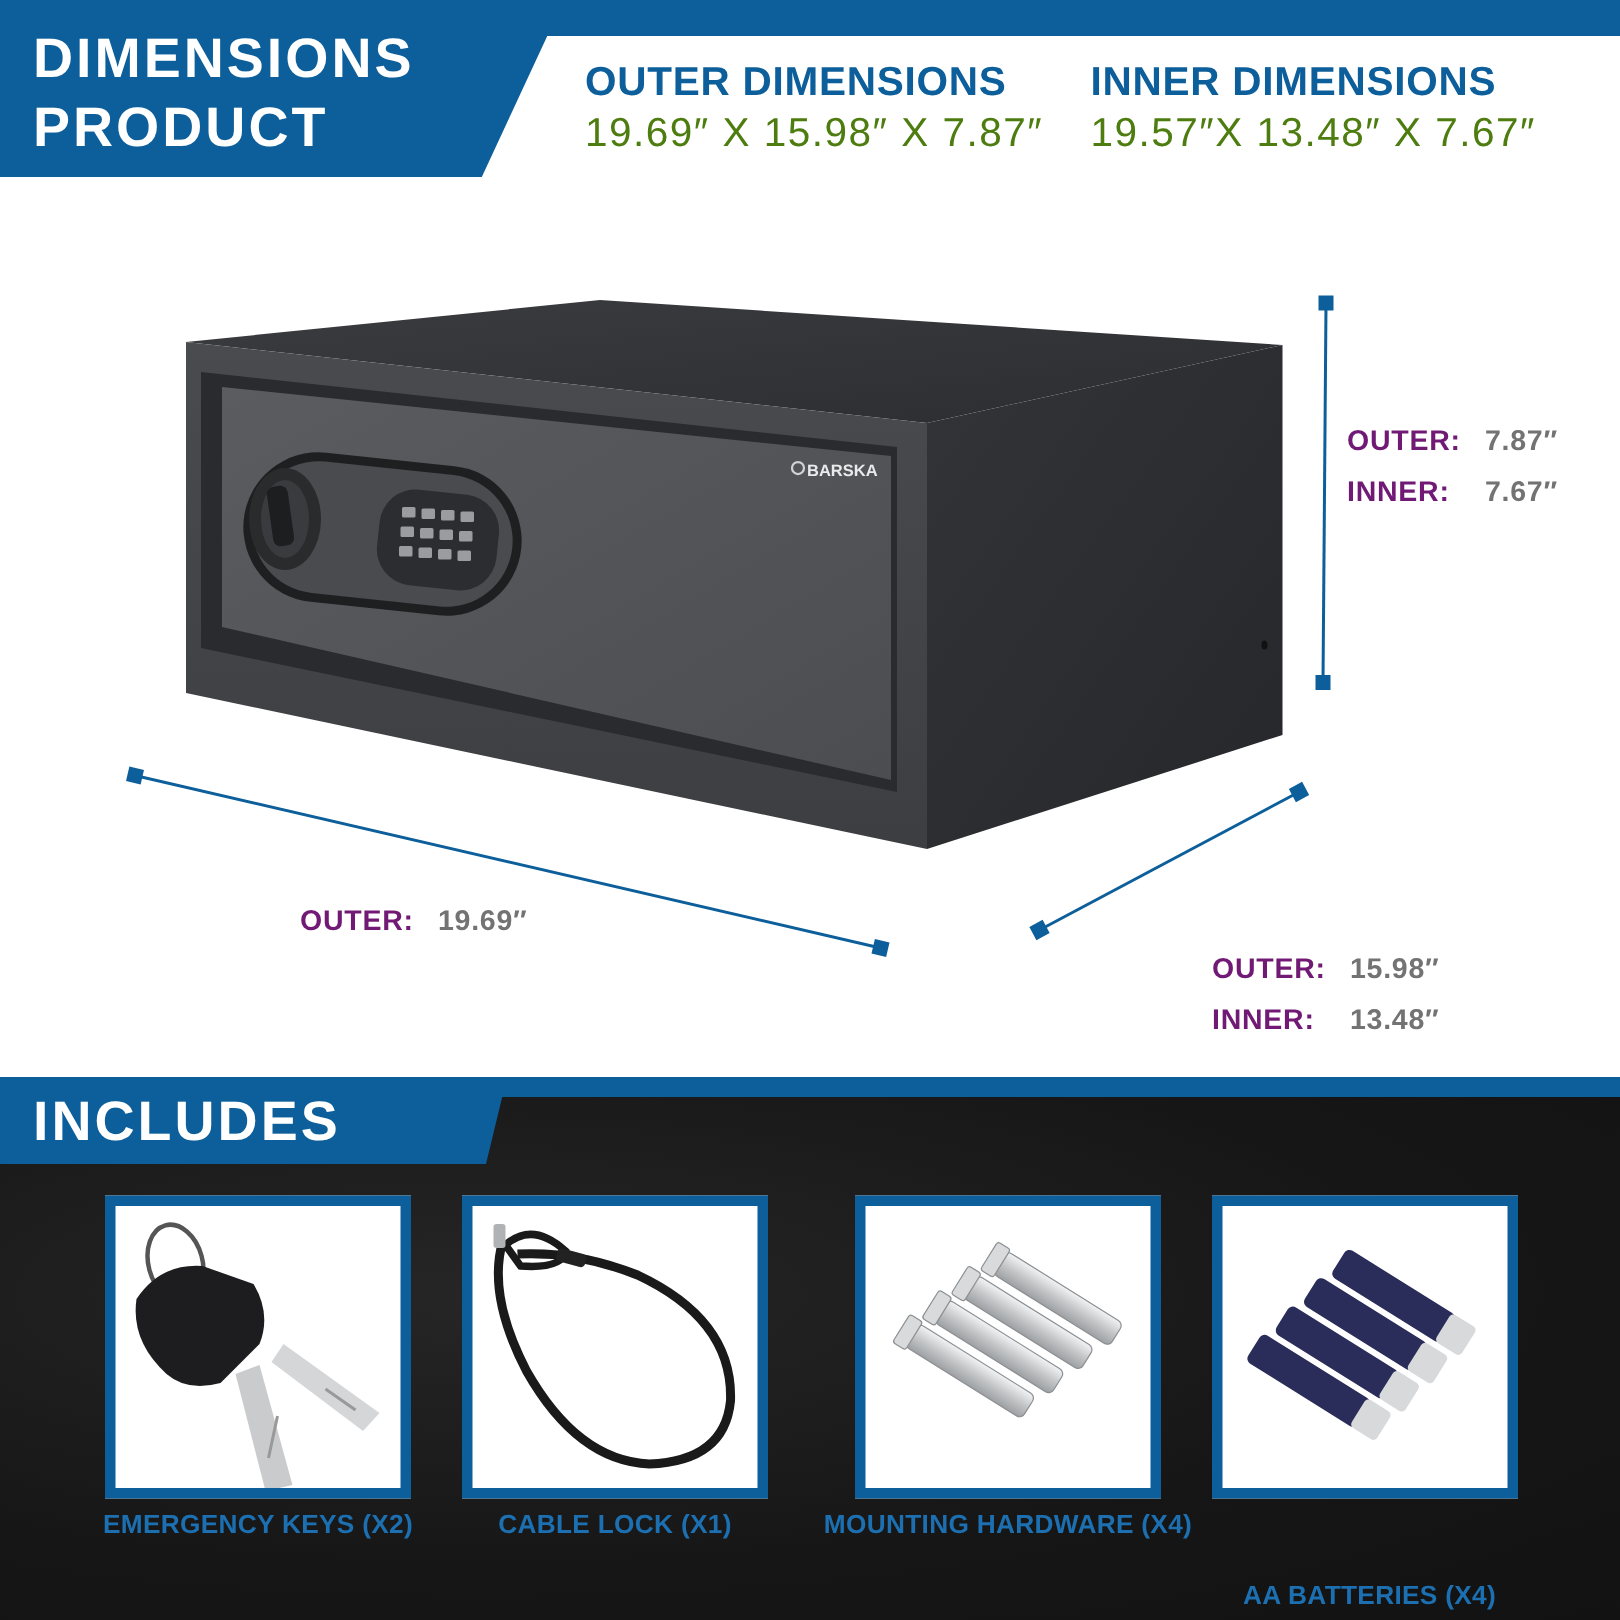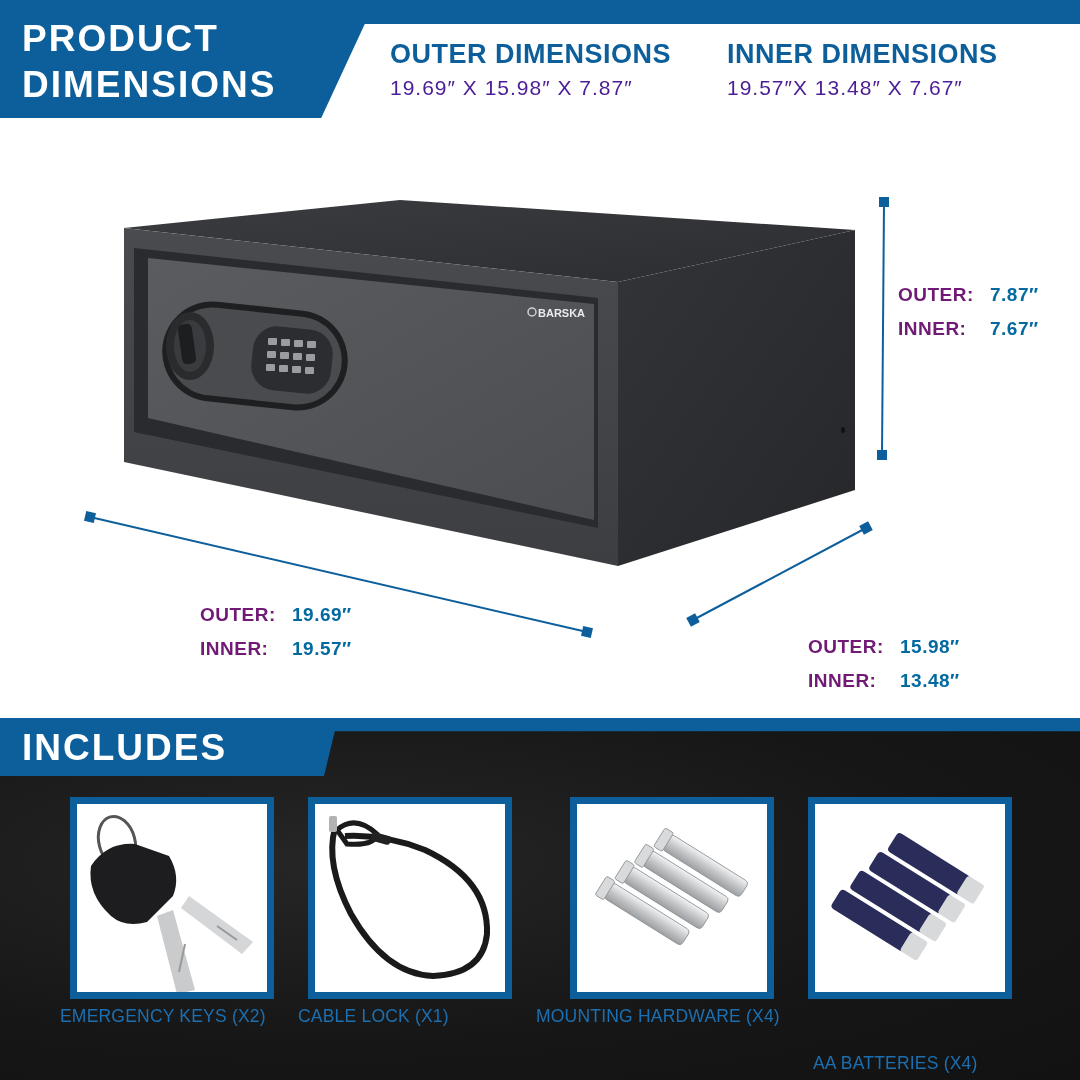--- a/index.html
+++ b/index.html
@@ -11,31 +11,31 @@
   .title-block {
     position: absolute; left: 0; top: 0; width: 365px; height: 118px; background: #0d5f9b;
     clip-path: polygon(0 0, 100% 0, 100% 20%, 88% 100%, 0 100%);
   }
   .title-text {
     position: absolute; left: 22px; top: 16px; color: #ffffff; font-weight: bold;
     font-size: 37px; line-height: 46px; letter-spacing: 2px;
   }
   .dim-col { position: absolute; top: 38px; }
   .dim-col .head { color: #0d5f9b; font-weight: bold; font-size: 27px; letter-spacing: 0.5px; line-height: 32px; }
-  .dim-col .val { color: #4c1d95; font-size: 21px; line-height: 36px; letter-spacing: 1px; }
+  .dim-col .val { color: #4d7c0f; font-size: 27px; line-height: 36px; letter-spacing: 1px; }
   .dim-outer { left: 390px; }
   .dim-inner { left: 727px; }
 
   
   .safe { position: absolute; left: 0; top: 0; width: 1080px; height: 720px; pointer-events: none; }
 
   
   .dimlabel { position: absolute; font-weight: bold; font-size: 19px; line-height: 34px; letter-spacing: 0.5px; }
   .dimlabel .k { color: #701a75; display: inline-block; }
-  .dimlabel .v { color: #0369a1; }
+  .dimlabel .v { color: #737373; }
   .dl-height { left: 898px; top: 278px; }
   .dl-width { left: 200px; top: 598px; }
   .dl-depth { left: 808px; top: 586px; margin-top: 44px; }
   .dl-height .k, .dl-width .k, .dl-depth .k { width: 92px; }
 
   
   .includes-area { position: absolute; left: 0; top: 718px; width: 1080px; height: 362px; background: #1b1b1b;
     background-image: radial-gradient(ellipse at 30% 40%, #262626 0%, #161616 60%, #121212 100%); }
   .includes-band {
     position: absolute; left: 0; top: 718px; width: 1080px; height: 58px; background: #0d5f9b;
@@ -43,34 +43,34 @@
   }
   .includes-title { position: absolute; left: 22px; top: 726px; color: #fff; font-weight: bold; font-size: 37px; letter-spacing: 2px; line-height: 44px; }
 
   .item { position: absolute; top: 797px; width: 204px; height: 202px; border: 7px solid #0d5f9b; background: #ffffff; }
   .item-1 { left: 70px; }
   .item-2 { left: 308px; }
   .item-3 { left: 570px; }
   .item-4 { left: 808px; }
   .item svg { width: 100%; height: 100%; display: block; }
 
-  .item-label { position: absolute; top: 1004px; color: #1c6fb0; font-weight: normal; font-size: 17.5px; line-height: 24px; text-align: left; white-space: nowrap; letter-spacing: 0.2px; }
+  .item-label { position: absolute; top: 1004px; color: #1c6fb0; font-weight: bold; font-size: 17.5px; line-height: 24px; text-align: center; white-space: nowrap; letter-spacing: 0.2px; }
   .lbl-1 { left: 60px; width: 224px; }
   .lbl-2 { left: 298px; width: 224px; }
   .lbl-3 { left: 536px; width: 272px; }
   .lbl-4 { left: 813px; width: 200px; margin-top: 47px; }
 </style>
 </head>
 <body>
 
 <div class="top-band"></div>
 <div class="title-block"></div>
 <div class="title-text">
+  <div>DIMENSIONS</div>
   <div>PRODUCT</div>
-  <div>DIMENSIONS</div>
 </div>
 
 <div class="dim-col dim-outer">
   <div class="head">OUTER DIMENSIONS</div>
   <div class="val">19.69″ X 15.98″ X 7.87″</div>
 </div>
 <div class="dim-col dim-inner">
   <div class="head">INNER DIMENSIONS</div>
   <div class="val">19.57″X 13.48″ X 7.67″</div>
 </div>
@@ -156,21 +156,20 @@
     <rect x="861" y="523" width="10" height="10" fill="#0d5f9b" transform="rotate(-28 866 528)"></rect>
   </g>
 </svg>
 
 <div class="dimlabel dl-height">
   <div><span class="k">OUTER:</span><span class="v">7.87″</span></div>
   <div><span class="k">INNER:</span><span class="v">7.67″</span></div>
 </div>
 <div class="dimlabel dl-width">
   <div><span class="k">OUTER:</span><span class="v">19.69″</span></div>
-  <div><span class="k">INNER:</span><span class="v">19.57″</span></div>
 </div>
 <div class="dimlabel dl-depth">
   <div><span class="k">OUTER:</span><span class="v">15.98″</span></div>
   <div><span class="k">INNER:</span><span class="v">13.48″</span></div>
 </div>
 
 <div class="includes-area"></div>
 <div class="includes-band"></div>
 <div class="includes-title">INCLUDES</div>
 

